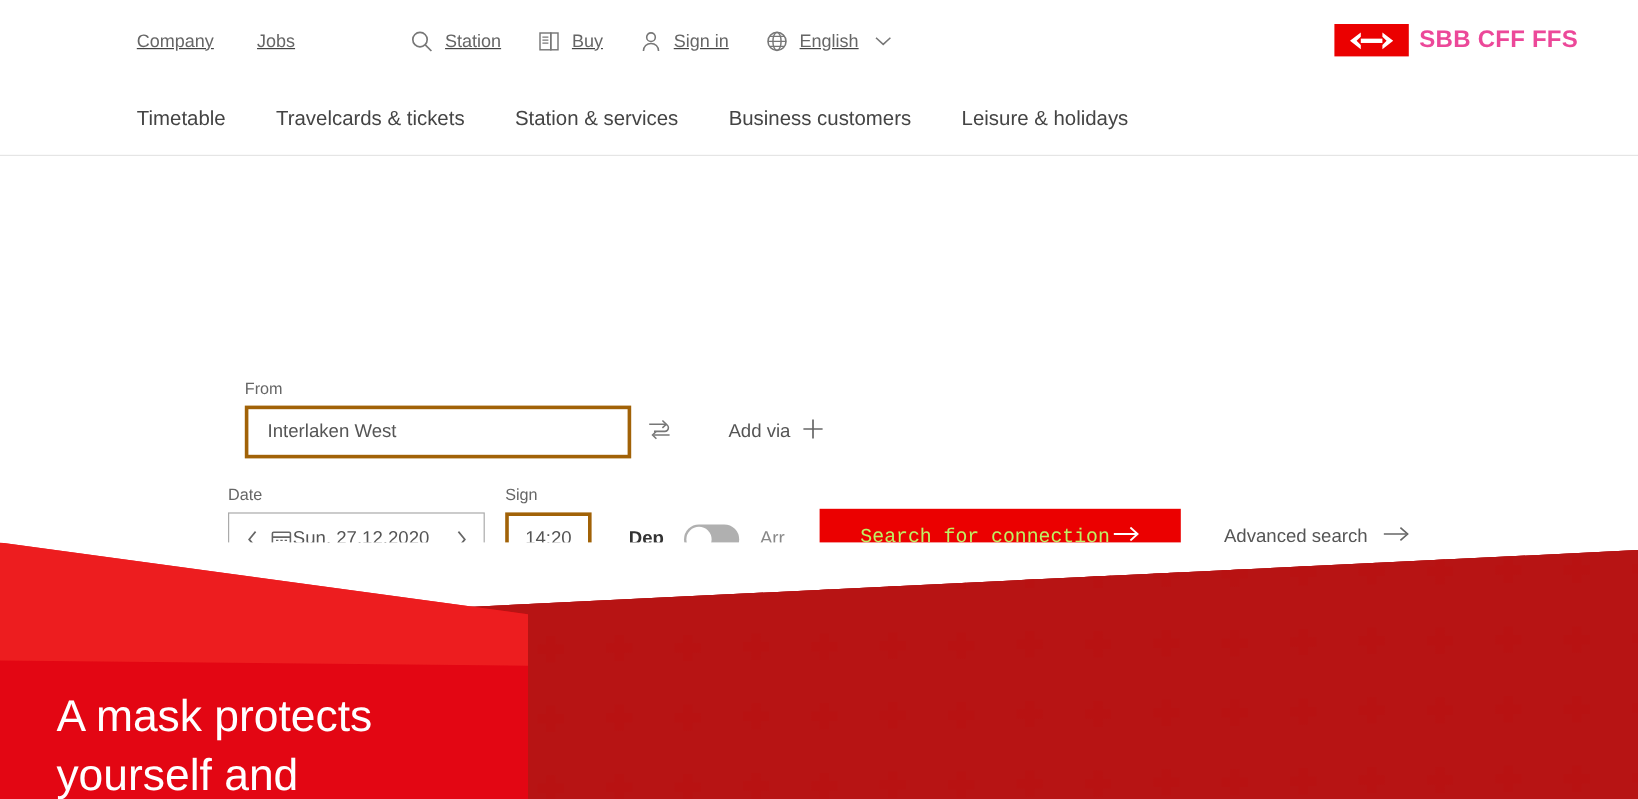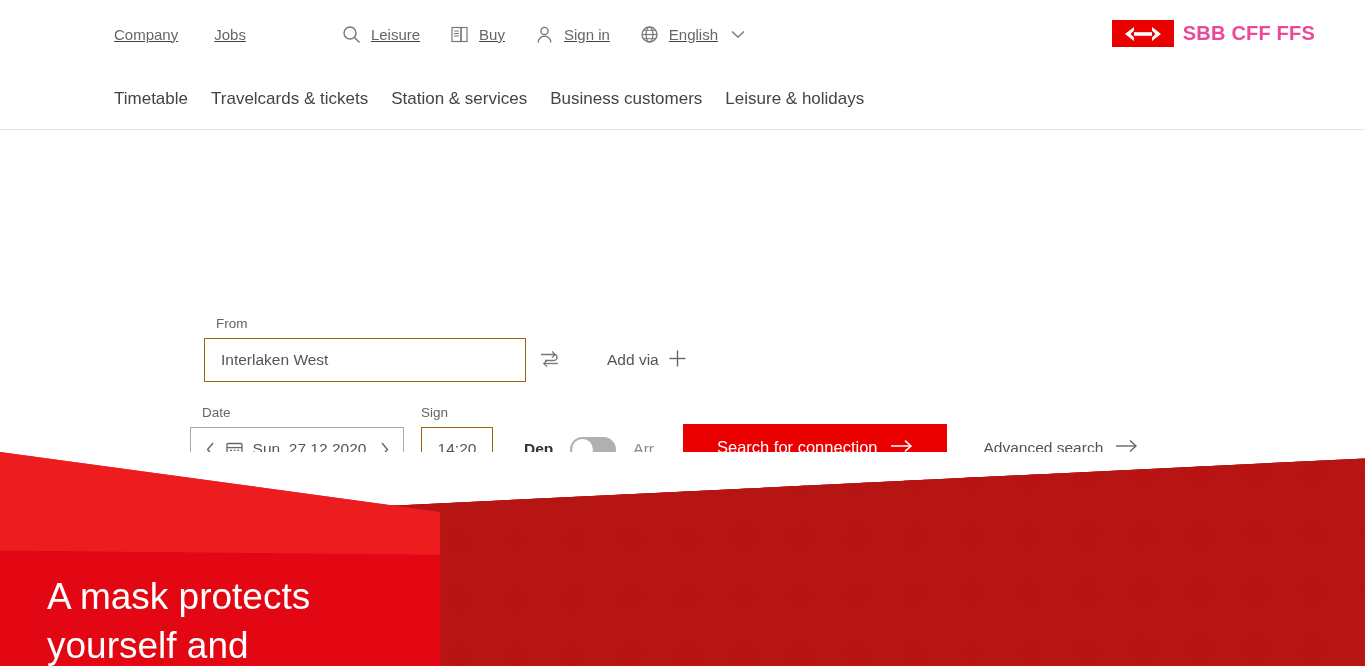--- a/index.html
+++ b/index.html
@@ -76,21 +76,21 @@
     letter-spacing: 0.2px;
     margin-left: 9px;
     white-space: nowrap;
   }
 
   
   .main-nav {
     height: 62px;
     display: flex;
     align-items: center;
-    gap: 23px;
+    gap: 42px;
     padding-left: 114px;
     border-bottom: 1px solid #e5e5e5;
   }
   .nav-item {
     font-size: 17px;
     color: #444444;
     cursor: pointer;
     white-space: nowrap;
   }
 
@@ -99,24 +99,23 @@
     position: relative;
     height: 326px;
     padding: 0;
   }
 
   .field-label {
     font-size: 13.5px;
     color: #666666;
     margin-bottom: 7px;
     display: block;
-    margin-left: 12px;
   }
   .text-field {
-    border: 1px solid #a16207;
+    border: 3px solid #a16207;
     background: #ffffff;
     height: 44px;
     display: flex;
     align-items: center;
     padding: 0 16px;
     font-size: 15.5px;
     color: #555555;
     cursor: text;
   }
 
@@ -166,21 +165,21 @@
   }
   .date-arrow {
     width: 18px;
     display: flex; align-items: center; justify-content: center;
     cursor: pointer;
     flex: none;
   }
   .date-cal { margin-left: 6px; display:flex; flex:none; }
   .date-value {
     flex: 1;
-    text-align: center;
+    text-align: left;
     font-size: 15.5px;
     color: #555555;
     white-space: nowrap;
   }
   .time-field {
     width: 72px;
     margin-left: 17px;
     text-align: center;
     justify-content: center;
   }
@@ -205,29 +204,29 @@
     position: absolute;
     top: 2px; left: 2px;
     width: 21px; height: 21px;
     border-radius: 50%;
     background: #ffffff;
   }
   .btn-search {
     margin-left: 29px;
     height: 47px;
     background: #EB0000;
-    color: #ffffff;
+    color: #bef264;
     border: none;
     display: flex;
     align-items: center;
     justify-content: center;
-    gap: 14px;
+    gap: 3px;
     padding: 0 34px;
     font-size: 16.5px;
-    font-family: Liberation Sans, sans-serif;
+    font-family: Liberation Mono, monospace;
     cursor: pointer;
     white-space: nowrap;
   }
   .adv-search {
     display: flex;
     align-items: center;
     gap: 13px;
     height: 47px;
     margin-left: 36px;
     font-size: 15.5px;
@@ -322,21 +321,21 @@
 
   <div class="util-center">
 
     <div class="util-item">
       <span class="util-icon">
         <svg width="19" height="19" viewBox="0 0 19 19">
             <circle cx="8" cy="8" r="6" fill="none" stroke="#777" stroke-width="1.4"></circle>
             <line x1="12.4" y1="12.4" x2="17.5" y2="17.5" stroke="#777" stroke-width="1.4"></line>
           </svg>
       </span>
-      <span>Leisure</span>
+      <span>Station</span>
     </div>
 
     <div class="util-item">
       <span class="util-icon">
         <svg width="18" height="19" viewBox="0 0 18 19">
           <rect x="1" y="2.5" width="9" height="14" fill="none" stroke="#777" stroke-width="1.2"></rect>
           <rect x="10" y="2.5" width="6" height="14" fill="none" stroke="#777" stroke-width="1.2"></rect>
           <line x1="3" y1="6" x2="8" y2="6" stroke="#777" stroke-width="1"></line>
           <line x1="3" y1="8.5" x2="8" y2="8.5" stroke="#777" stroke-width="1"></line>
           <line x1="3" y1="11" x2="8" y2="11" stroke="#777" stroke-width="1"></line>

